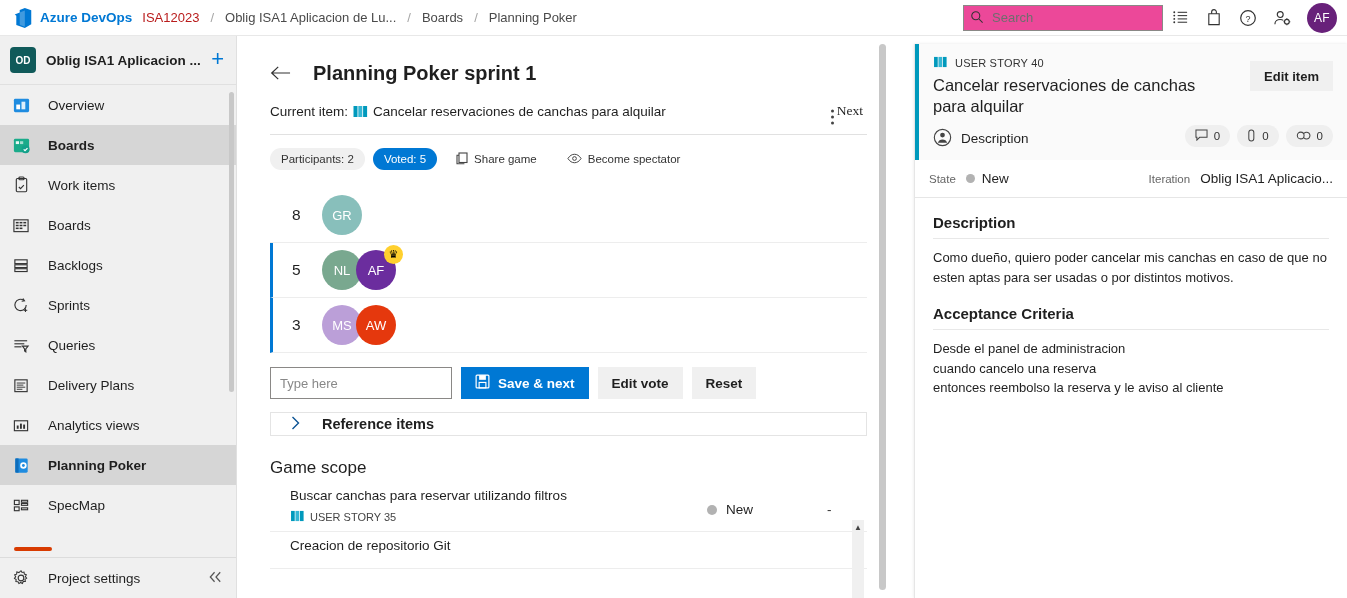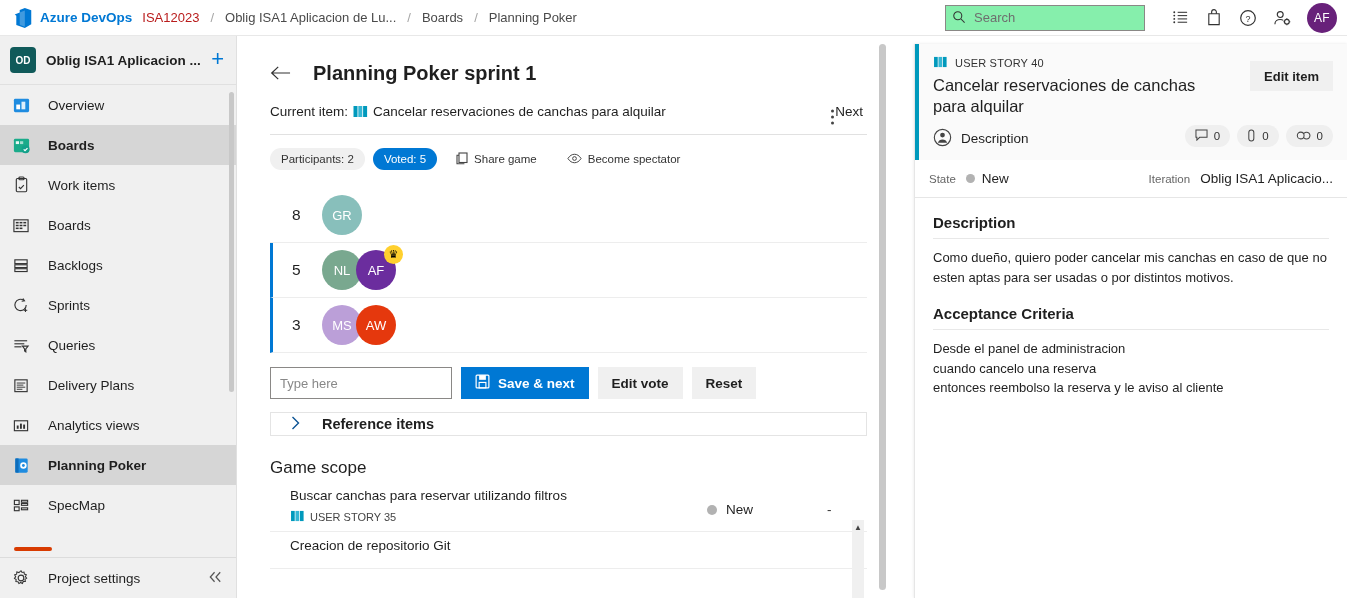--- a/index.html
+++ b/index.html
@@ -29,23 +29,22 @@
   .crumb {
     font-size: 13px; color: #b91c1c; white-space: nowrap;
   }
   .crumb.muted { color: #4a4a4a; }
   .crumb-sep { color: #a6a6a6; font-size: 13px; margin: 0 11px; }
   .topbar-right {
     margin-left: auto; display: flex; align-items: center; gap: 0px;
   }
   .searchbox {
     width: 200px; height: 26px;
-    border: 1px solid #8a8886; background: #86efac;
+    border: 1px solid #8a8886; background: #ec4899;
     display: flex; align-items: center; padding: 0 6px;
-    margin-right: 18px;
   }
   .searchbox .s-ico { width: 16px; height: 16px; flex: 0 0 auto; margin-right: 6px; }
   .searchbox input {
     border: none; outline: none; font-size: 13px;
     font-family: "Liberation Sans", sans-serif;
     width: 100%; color: #333; background: transparent;
   }
   .searchbox input::placeholder { color: #6e6e6e; }
   .topicon {
     width: 34px; height: 32px; display: flex; align-items: center;
@@ -137,21 +136,21 @@
   }
   .current-item {
     display: flex; align-items: center; height: 34px;
     font-size: 13.5px; color: #1f1f1f; padding-right: 30px;
   }
   .ci-label { white-space: nowrap; }
   .story-ico { width: 15px; height: 13px; margin: 0 5px 0 5px; flex:0 0 auto; }
   .ci-title { white-space: nowrap; overflow: hidden; }
   .next-link {
     margin-left: auto; font-size: 13.5px; color: #1f1f1f; cursor: pointer;
-    font-weight: normal; padding-right: 4px;
+    font-weight: normal; padding-right: 4px; font-family: Liberation Serif, serif;
   }
   .hr-line { height: 1px; background: #e1e1e1; margin-top: 6px; margin-right: 30px; }
 
   .pill-row { display: flex; align-items: center; gap: 8px; margin-top: 13px; }
   .pill {
     height: 22px; border-radius: 11px; background: #f0f0f0;
     font-size: 11.5px; color: #333; display: flex; align-items: center;
     padding: 0 11px; cursor: default; white-space: nowrap;
   }
   .pill.blue { background: #0078d4; color: #fff; cursor: pointer; }

